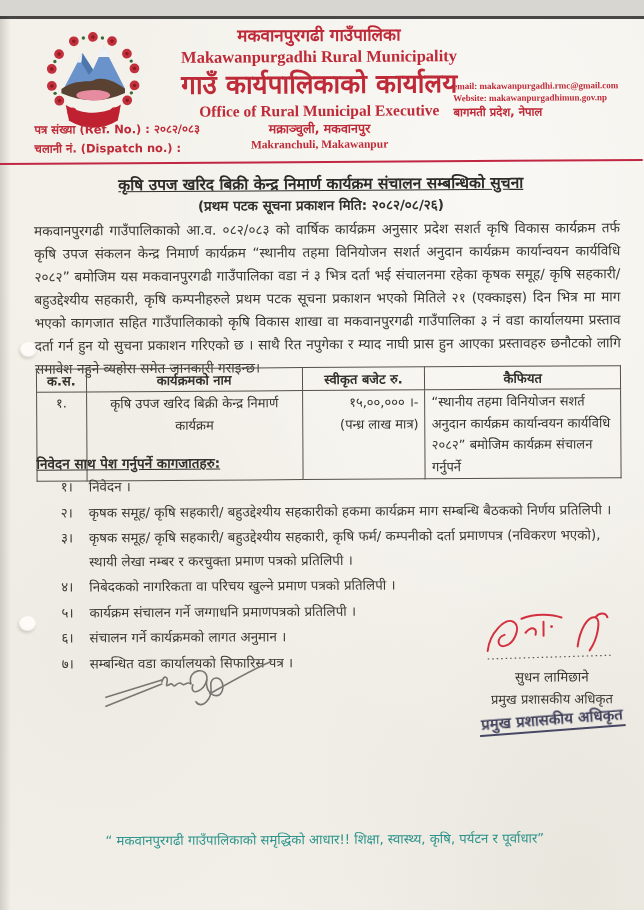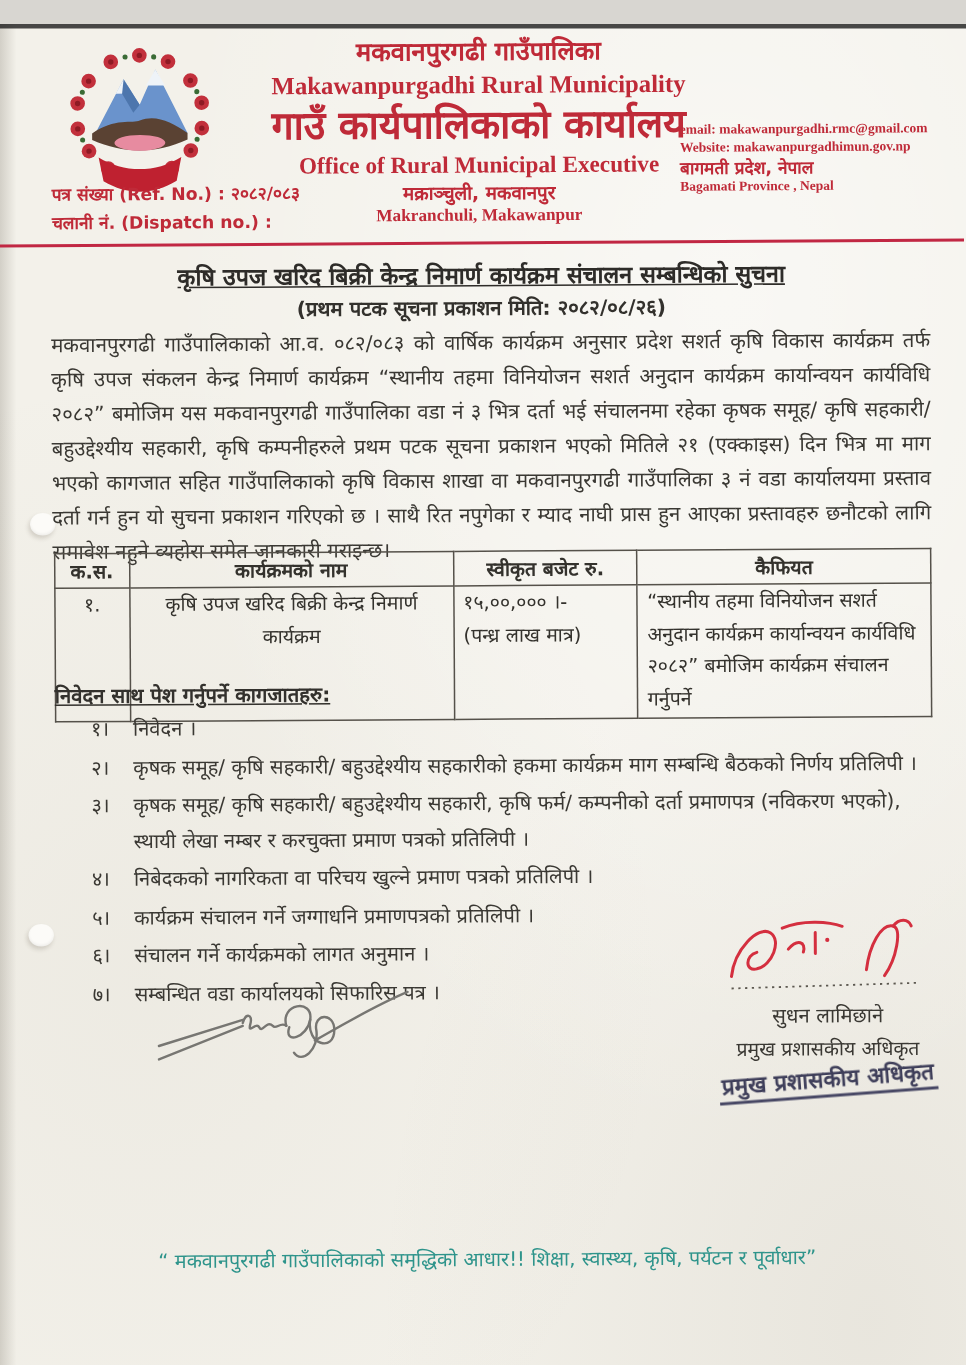--- a/index.html
+++ b/index.html
@@ -43,21 +43,21 @@
   .body-par{position:absolute;left:35px;top:202px;width:586px;
     font-size:13.6px;line-height:23px;color:#3a3833;text-align:justify;}
 
   
   table.notice{position:absolute;left:36px;top:351px;width:585px;border-collapse:collapse;
     font-size:13px;color:#34322d;}
   table.notice th, table.notice td{border:1.4px solid #55514a;padding:1px 6px;vertical-align:top;}
   table.notice th{font-weight:bold;text-align:center;padding:2px 4px;}
   td.c-sn{text-align:center;width:8.5%;}
   td.c-prog{text-align:center;width:37%;line-height:22px;padding-top:4px;}
-  td.c-bud{text-align:left;width:21%;line-height:22px;padding-top:4px;}
+  td.c-bud{text-align:right;width:21%;line-height:22px;padding-top:4px;}
   td.c-rem{text-align:left;width:33.5%;line-height:21.5px;padding-top:3px;}
 
   
   .docs-head{position:absolute;left:36px;top:437px;font-size:13.5px;font-weight:bold;
     color:#33312d;text-decoration:underline;}
   .docs{position:absolute;left:36px;top:458px;width:588px;list-style:none;margin:0;padding:0;
     font-size:13.4px;color:#3a3833;}
   .docs li{position:relative;padding-left:52px;line-height:23.5px;margin-bottom:2px;}
   .docs .num{position:absolute;left:24px;top:0;}
 
@@ -143,21 +143,20 @@
       <div class="hdr-np-office">गाउँ कार्यपालिकाको कार्यालय</div>
       <div class="hdr-en-office">Office of Rural Municipal Executive</div>
       <div class="hdr-np-addr">मक्राञ्चुली, मकवानपुर</div>
       <div class="hdr-en-addr">Makranchuli,  Makawanpur</div>
     </div>
 
     <div class="hdr-contact">
       <div>email: makawanpurgadhi.rmc@gmail.com</div>
       <div>Website: makawanpurgadhimun.gov.np</div>
       <div class="np">बागमती प्रदेश, नेपाल</div>
-      <div>Bagamati Province , Nepal</div>
     </div>
 
     <div class="hdr-ref">
       <div>पत्र संख्या (Ref. No.) : २०८२/०८३</div>
       <div>चलानी नं. (Dispatch no.) :</div>
     </div>
 
     <div class="hdr-rule"></div>
 
     <div class="title">कृषि उपज खरिद बिक्री केन्द्र निमार्ण कार्यक्रम संचालन सम्बन्धिको सुचना</div>

